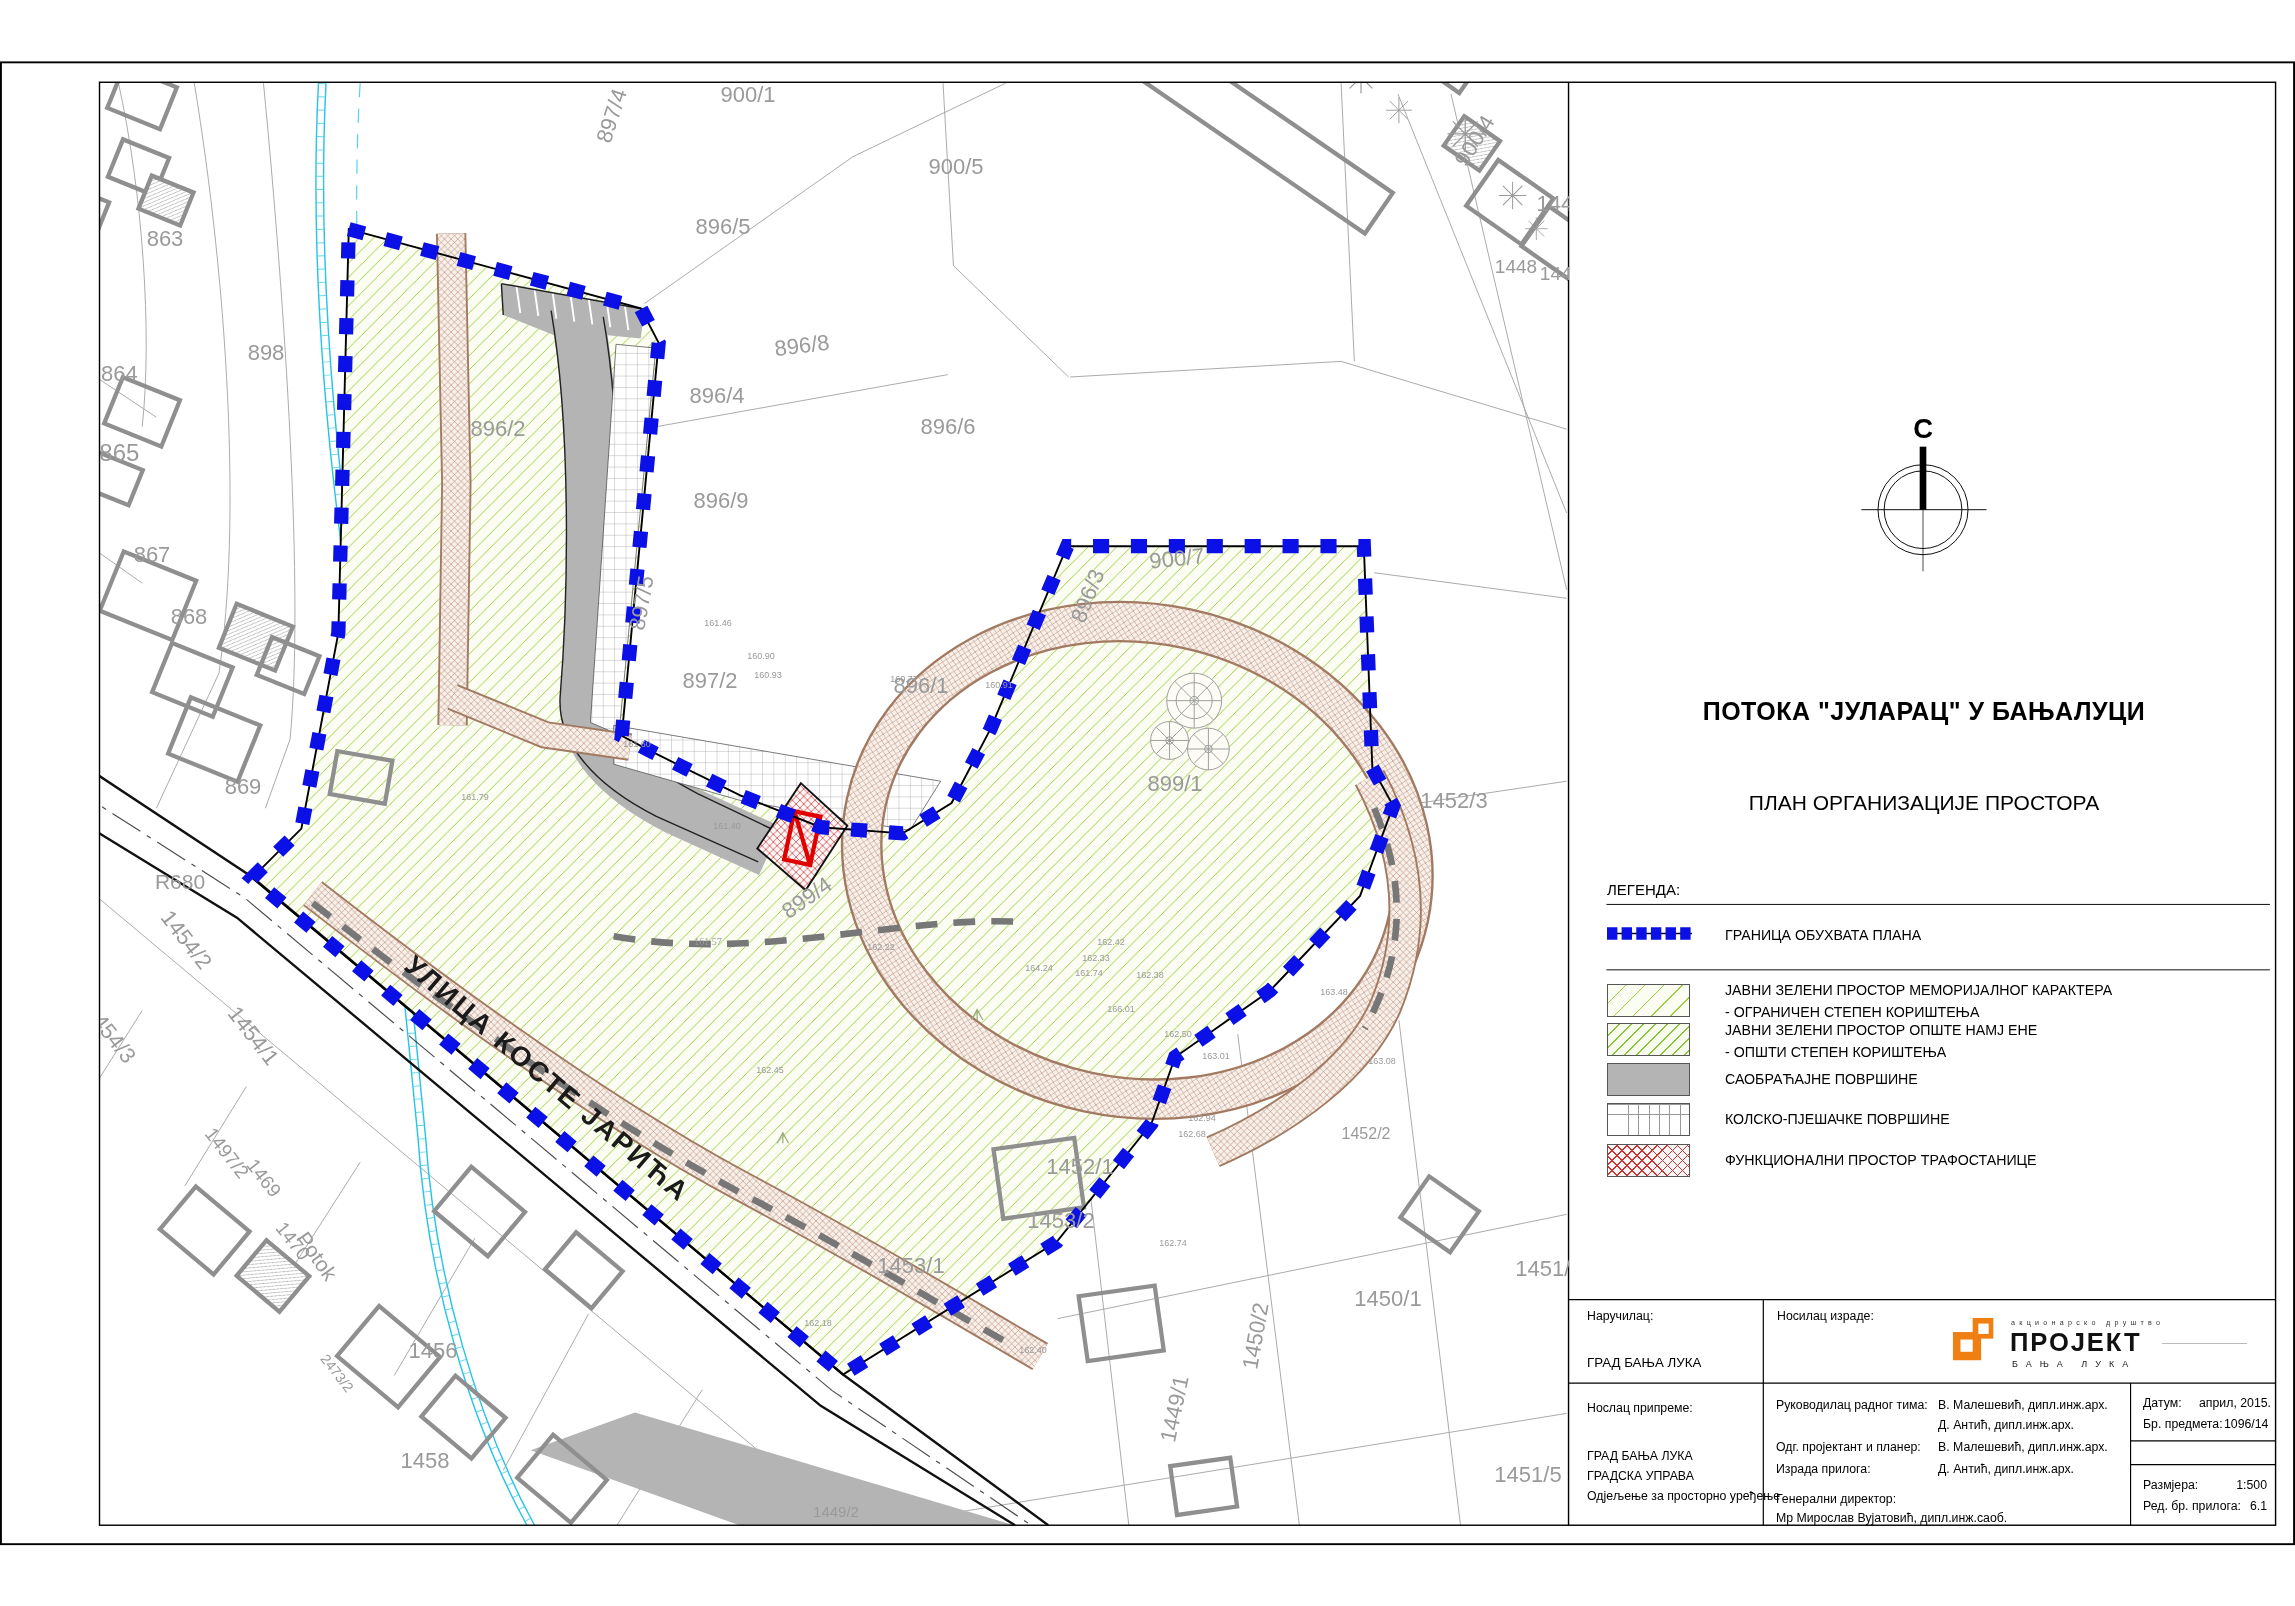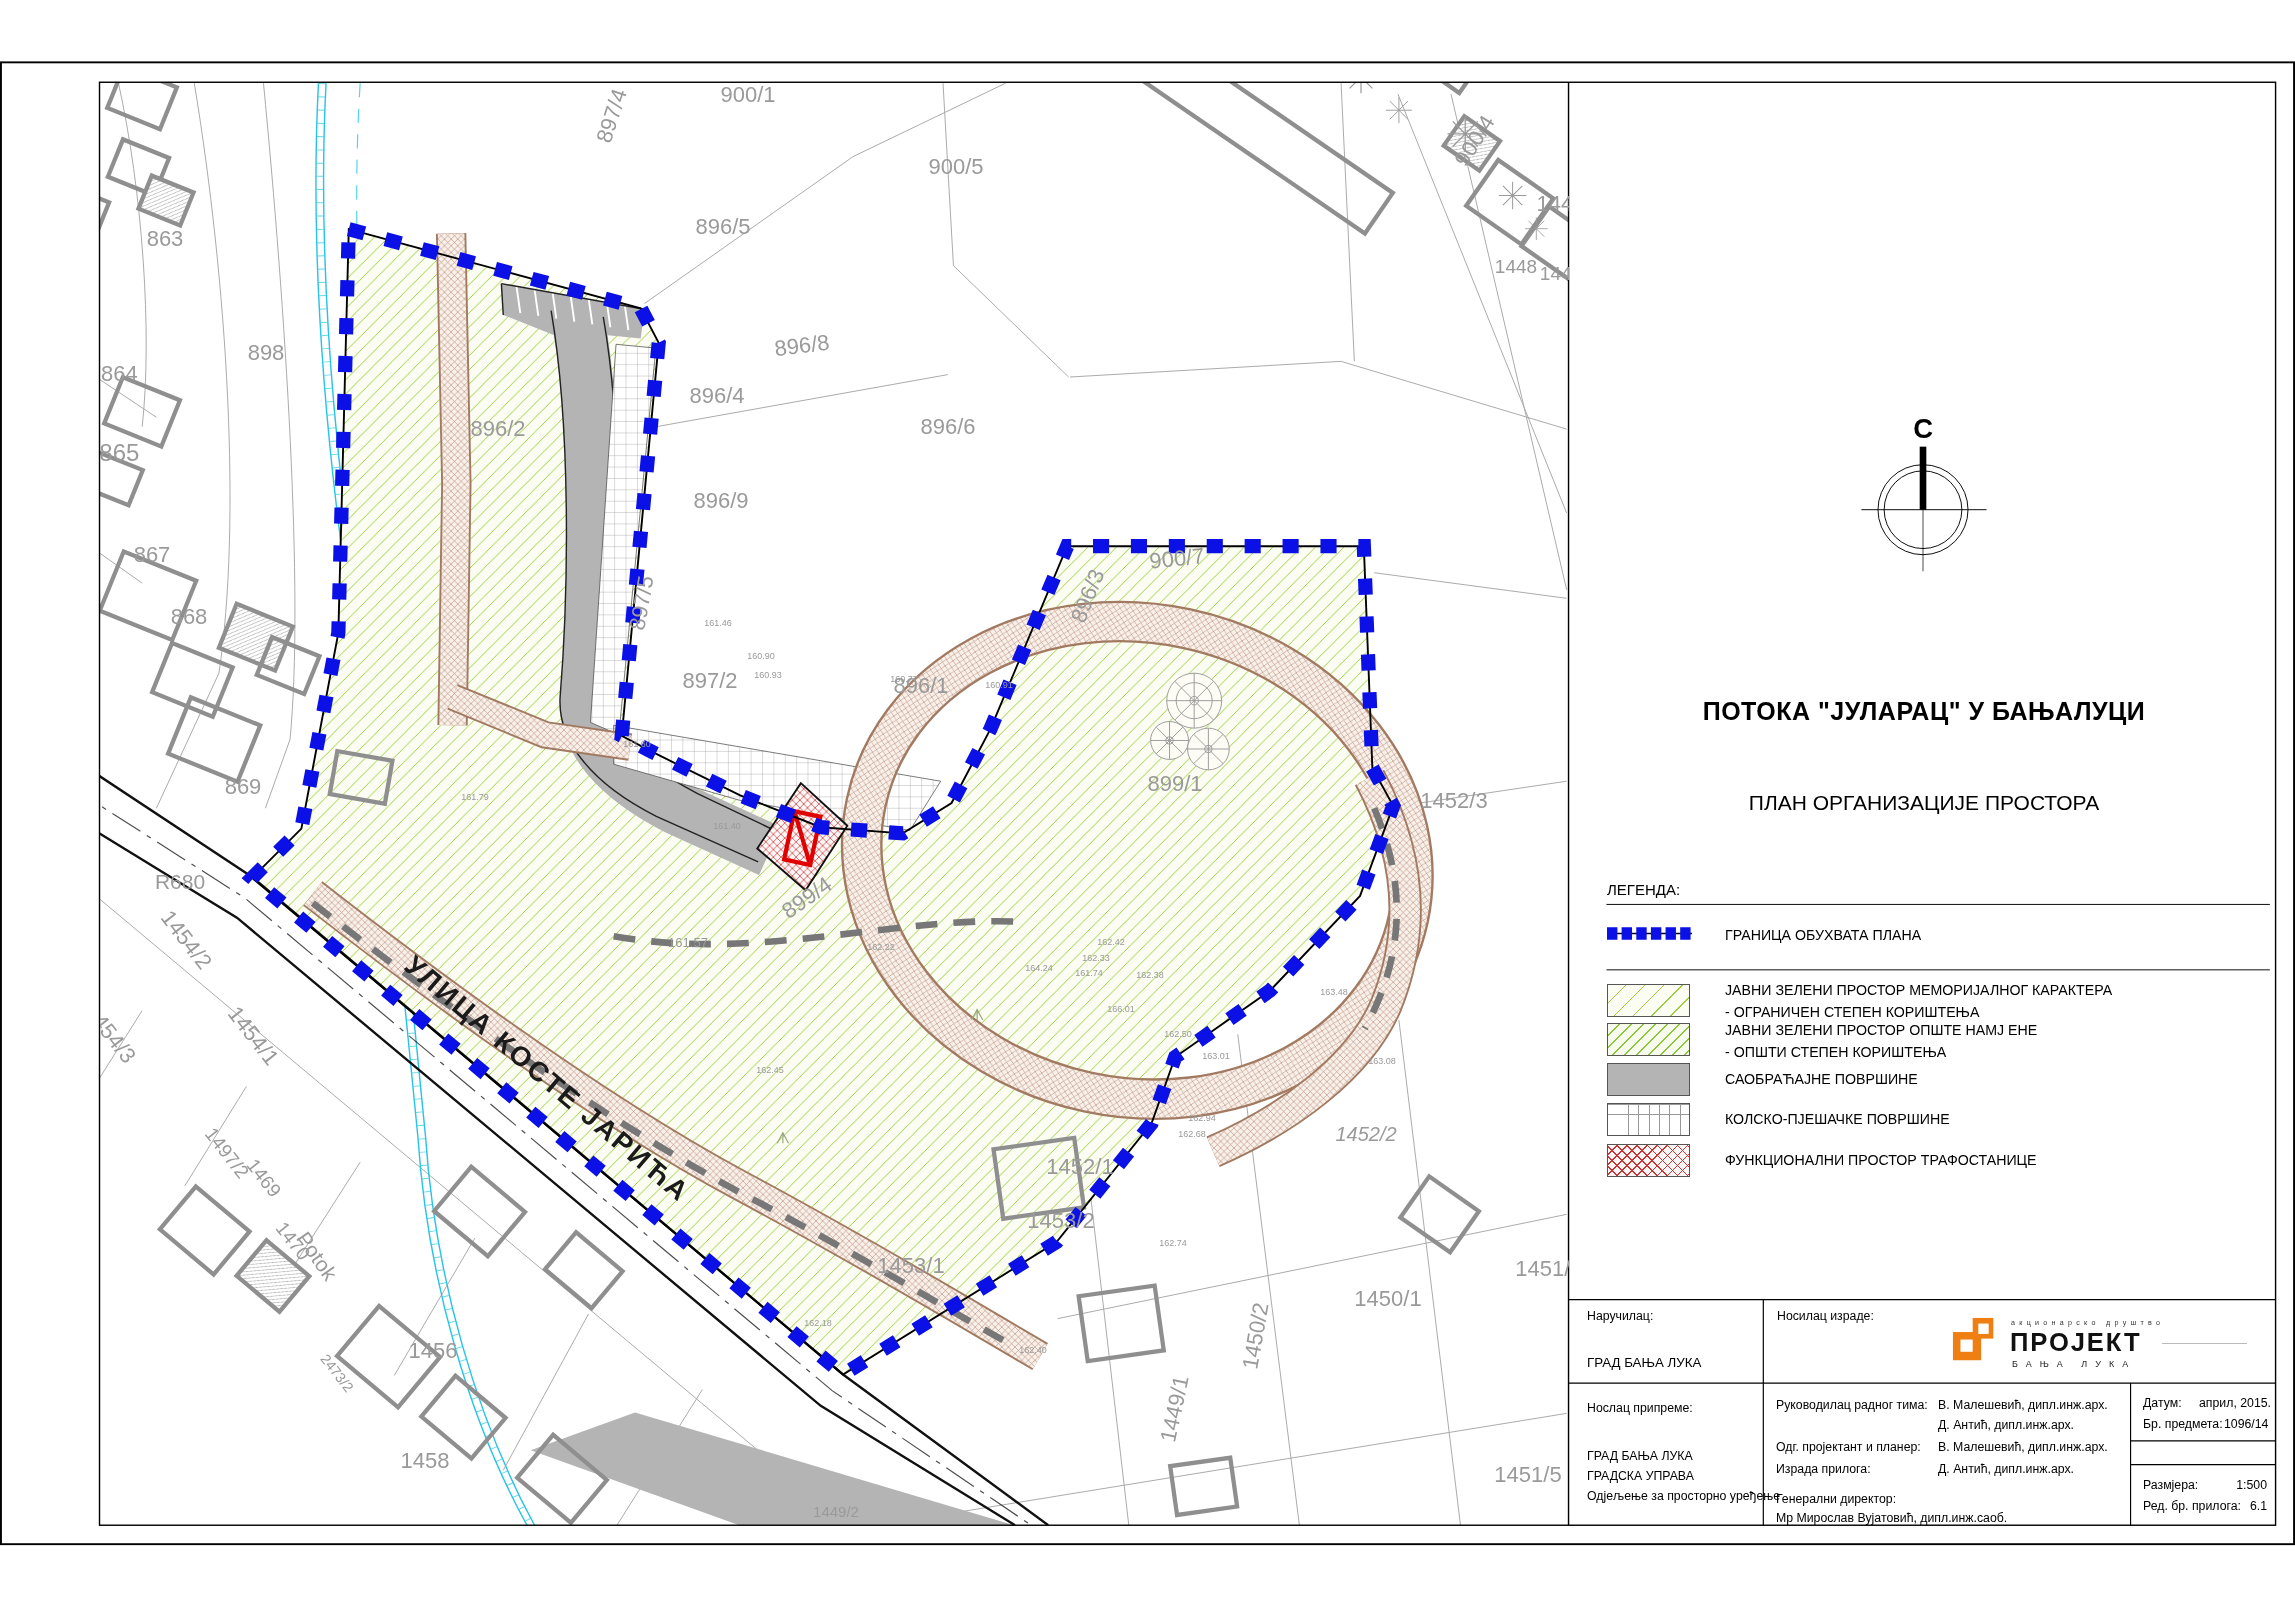--- a/index.html
+++ b/index.html
@@ -263,21 +263,21 @@
       <div class="mlabel" style="left: 621px; top: 419px; font-size: 22px; transform: translate(-50%, -50%) rotate(0deg);">896/9</div>
       <div class="mlabel" style="left: 542px; top: 521px; font-size: 22px; transform: translate(-50%, -50%) rotate(-80deg);">897/5</div>
       <div class="mlabel" style="left: 610px; top: 599px; font-size: 22px; transform: translate(-50%, -50%) rotate(0deg);">897/2</div>
       <div class="mlabel" style="left: 821px; top: 604px; font-size: 22px; transform: translate(-50%, -50%) rotate(0deg);">896/1</div>
       <div class="mlabel" style="left: 1077px; top: 477px; font-size: 22px; transform: translate(-50%, -50%) rotate(-6deg);">900/7</div>
       <div class="mlabel" style="left: 988px; top: 514px; font-size: 22px; transform: translate(-50%, -50%) rotate(-68deg);">896/3</div>
       <div class="mlabel" style="left: 1075px; top: 702px; font-size: 22px; transform: translate(-50%, -50%) rotate(0deg);">899/1</div>
       <div class="mlabel" style="left: 707px; top: 816px; font-size: 22px; transform: translate(-50%, -50%) rotate(-35deg);">899/4</div>
       <div class="mlabel" style="left: 1354px; top: 719px; font-size: 22px; transform: translate(-50%, -50%) rotate(0deg);">1452/3</div>
       <div class="mlabel" style="left: 980px; top: 1085px; font-size: 22px; transform: translate(-50%, -50%) rotate(0deg);">1452/1</div>
-      <div class="mlabel" style="left: 1266px; top: 1052px; font-size: 20px; transform: translate(-50%, -50%) rotate(0deg); font-style: italic;">1452/2</div>
+      <div class="mlabel" style="left: 1266px; top: 1052px; font-size: 16px; transform: translate(-50%, -50%) rotate(0deg);">1452/2</div>
       <div class="mlabel" style="left: 961px; top: 1139px; font-size: 22px; transform: translate(-50%, -50%) rotate(0deg);">1453/2</div>
       <div class="mlabel" style="left: 811px; top: 1184px; font-size: 22px; transform: translate(-50%, -50%) rotate(0deg);">1453/1</div>
       <div class="mlabel" style="left: 1288px; top: 1217px; font-size: 22px; transform: translate(-50%, -50%) rotate(0deg);">1450/1</div>
       <div class="mlabel" style="left: 1156px; top: 1254px; font-size: 22px; transform: translate(-50%, -50%) rotate(-80deg);">1450/2</div>
       <div class="mlabel" style="left: 1075px; top: 1327px; font-size: 22px; transform: translate(-50%, -50%) rotate(-78deg);">1449/1</div>
       <div class="mlabel" style="left: 736px; top: 1429px; font-size: 15px; transform: translate(-50%, -50%) rotate(0deg);">1449/2</div>
       <div class="mlabel" style="left: 1449px; top: 1187px; font-size: 22px; transform: translate(-50%, -50%) rotate(0deg);">1451/4</div>
       <div class="mlabel" style="left: 1428px; top: 1393px; font-size: 22px; transform: translate(-50%, -50%) rotate(0deg);">1451/5</div>
       <div class="mlabel" style="left: 333px; top: 1269px; font-size: 22px; transform: translate(-50%, -50%) rotate(0deg);">1456</div>
       <div class="mlabel" style="left: 325px; top: 1379px; font-size: 22px; transform: translate(-50%, -50%) rotate(0deg);">1458</div>
@@ -294,21 +294,21 @@
       <div class="mlabel" style="left: 1461px; top: 191px; font-size: 19px; transform: translate(-50%, -50%) rotate(0deg);">1447</div>
       <div class="mlabel" style="left: 80px; top: 799px; font-size: 21px; transform: translate(-50%, -50%) rotate(0deg);">R680</div>
       <div class="mlabel" style="left: 217px; top: 1174px; font-size: 21px; transform: translate(-50%, -50%) rotate(55deg);">Potok</div>
       <div class="elev" style="left: 375px; top: 715px; font-size: 9px; transform: translate(-50%, -50%) rotate(0deg);">161.79</div>
       <div class="elev" style="left: 627px; top: 744px; font-size: 9px; transform: translate(-50%, -50%) rotate(0deg);">161.40</div>
       <div class="elev" style="left: 781px; top: 865px; font-size: 9px; transform: translate(-50%, -50%) rotate(0deg);">162.22</div>
       <div class="elev" style="left: 1011px; top: 860px; font-size: 9px; transform: translate(-50%, -50%) rotate(0deg);">162.42</div>
       <div class="elev" style="left: 989px; top: 891px; font-size: 9px; transform: translate(-50%, -50%) rotate(0deg);">161.74</div>
       <div class="elev" style="left: 1050px; top: 893px; font-size: 9px; transform: translate(-50%, -50%) rotate(0deg);">162.38</div>
       <div class="elev" style="left: 996px; top: 876px; font-size: 9px; transform: translate(-50%, -50%) rotate(0deg);">162.33</div>
-      <div class="elev" style="left: 588px; top: 860px; font-size: 13px; transform: translate(-50%, -50%) rotate(0deg);">161.57</div>
+      <div class="elev" style="left: 608px; top: 860px; font-size: 10px; transform: translate(-50%, -50%) rotate(0deg); font-family: Liberation Serif, serif;">161.57</div>
       <div class="elev" style="left: 1078px; top: 952px; font-size: 9px; transform: translate(-50%, -50%) rotate(0deg);">162.50</div>
       <div class="elev" style="left: 1116px; top: 974px; font-size: 9px; transform: translate(-50%, -50%) rotate(0deg);">163.01</div>
       <div class="elev" style="left: 1102px; top: 1036px; font-size: 9px; transform: translate(-50%, -50%) rotate(0deg);">162.94</div>
       <div class="elev" style="left: 1092px; top: 1052px; font-size: 9px; transform: translate(-50%, -50%) rotate(0deg);">162.68</div>
       <div class="elev" style="left: 1234px; top: 910px; font-size: 9px; transform: translate(-50%, -50%) rotate(0deg);">163.48</div>
       <div class="elev" style="left: 1282px; top: 979px; font-size: 9px; transform: translate(-50%, -50%) rotate(0deg);">163.08</div>
       <div class="elev" style="left: 1073px; top: 1161px; font-size: 9px; transform: translate(-50%, -50%) rotate(0deg);">162.74</div>
       <div class="elev" style="left: 933px; top: 1268px; font-size: 9px; transform: translate(-50%, -50%) rotate(0deg);">162.40</div>
       <div class="elev" style="left: 718px; top: 1241px; font-size: 9px; transform: translate(-50%, -50%) rotate(0deg);">162.18</div>
       <div class="elev" style="left: 670px; top: 988px; font-size: 9px; transform: translate(-50%, -50%) rotate(0deg);">162.45</div>

